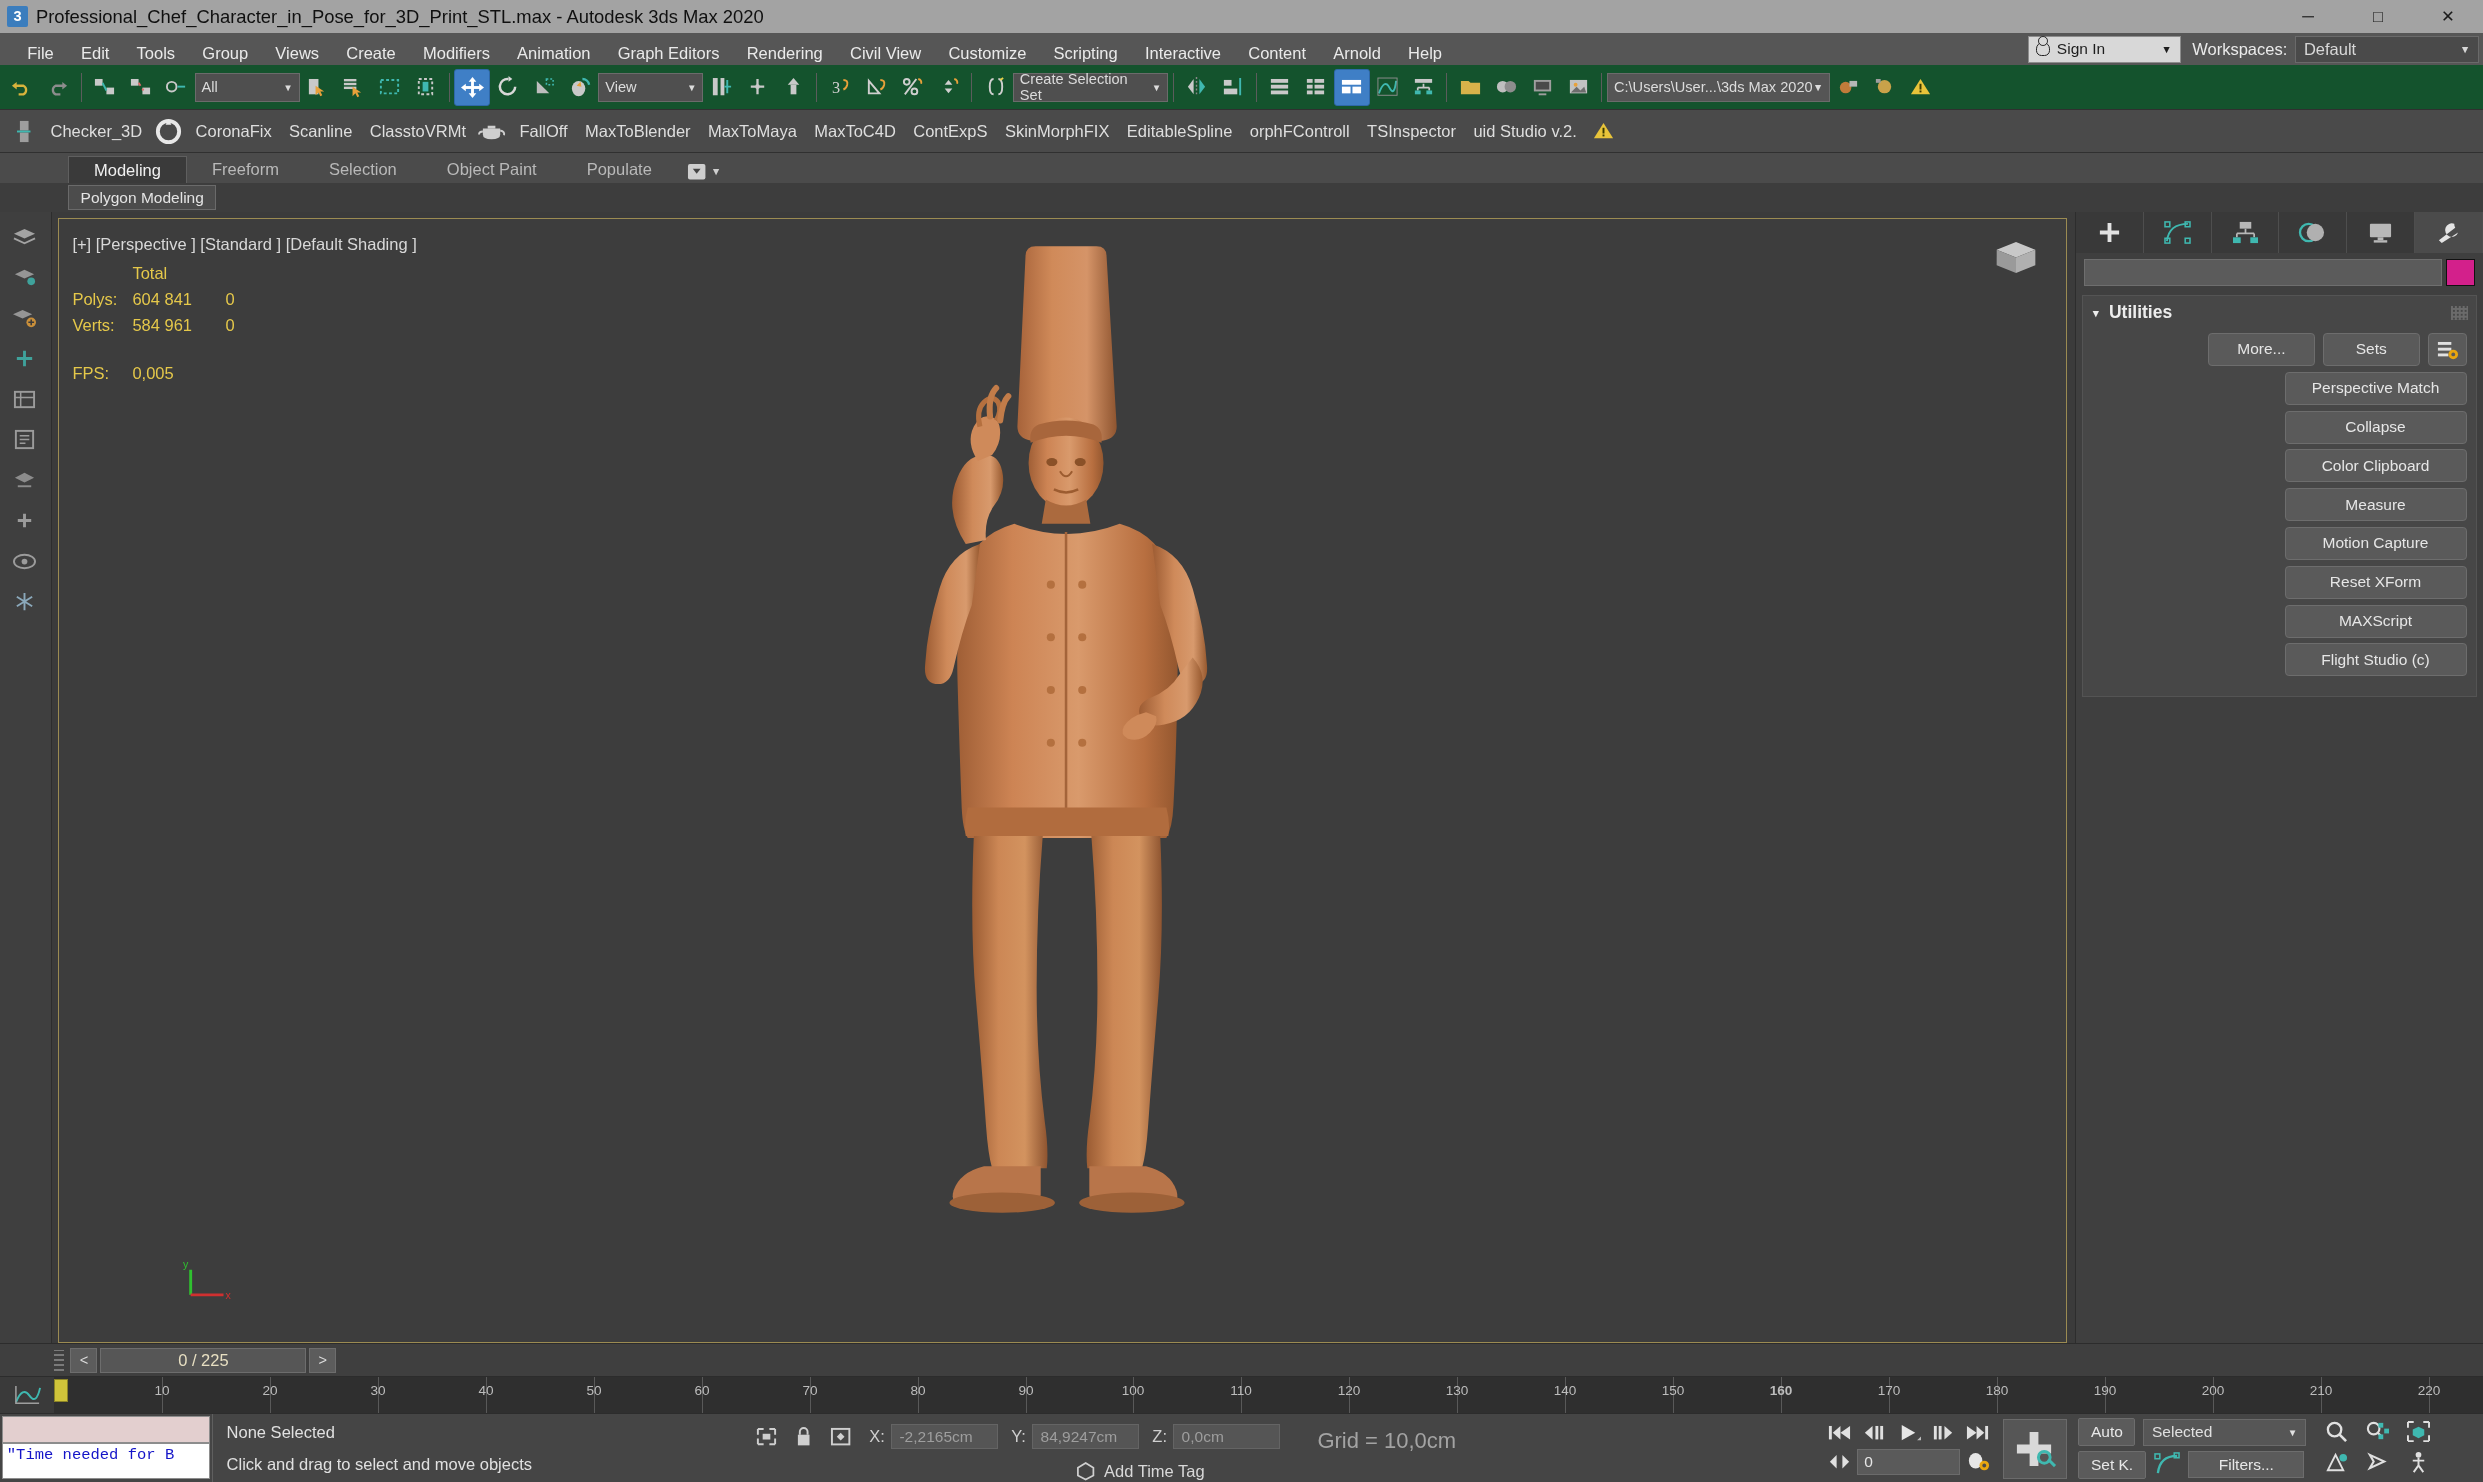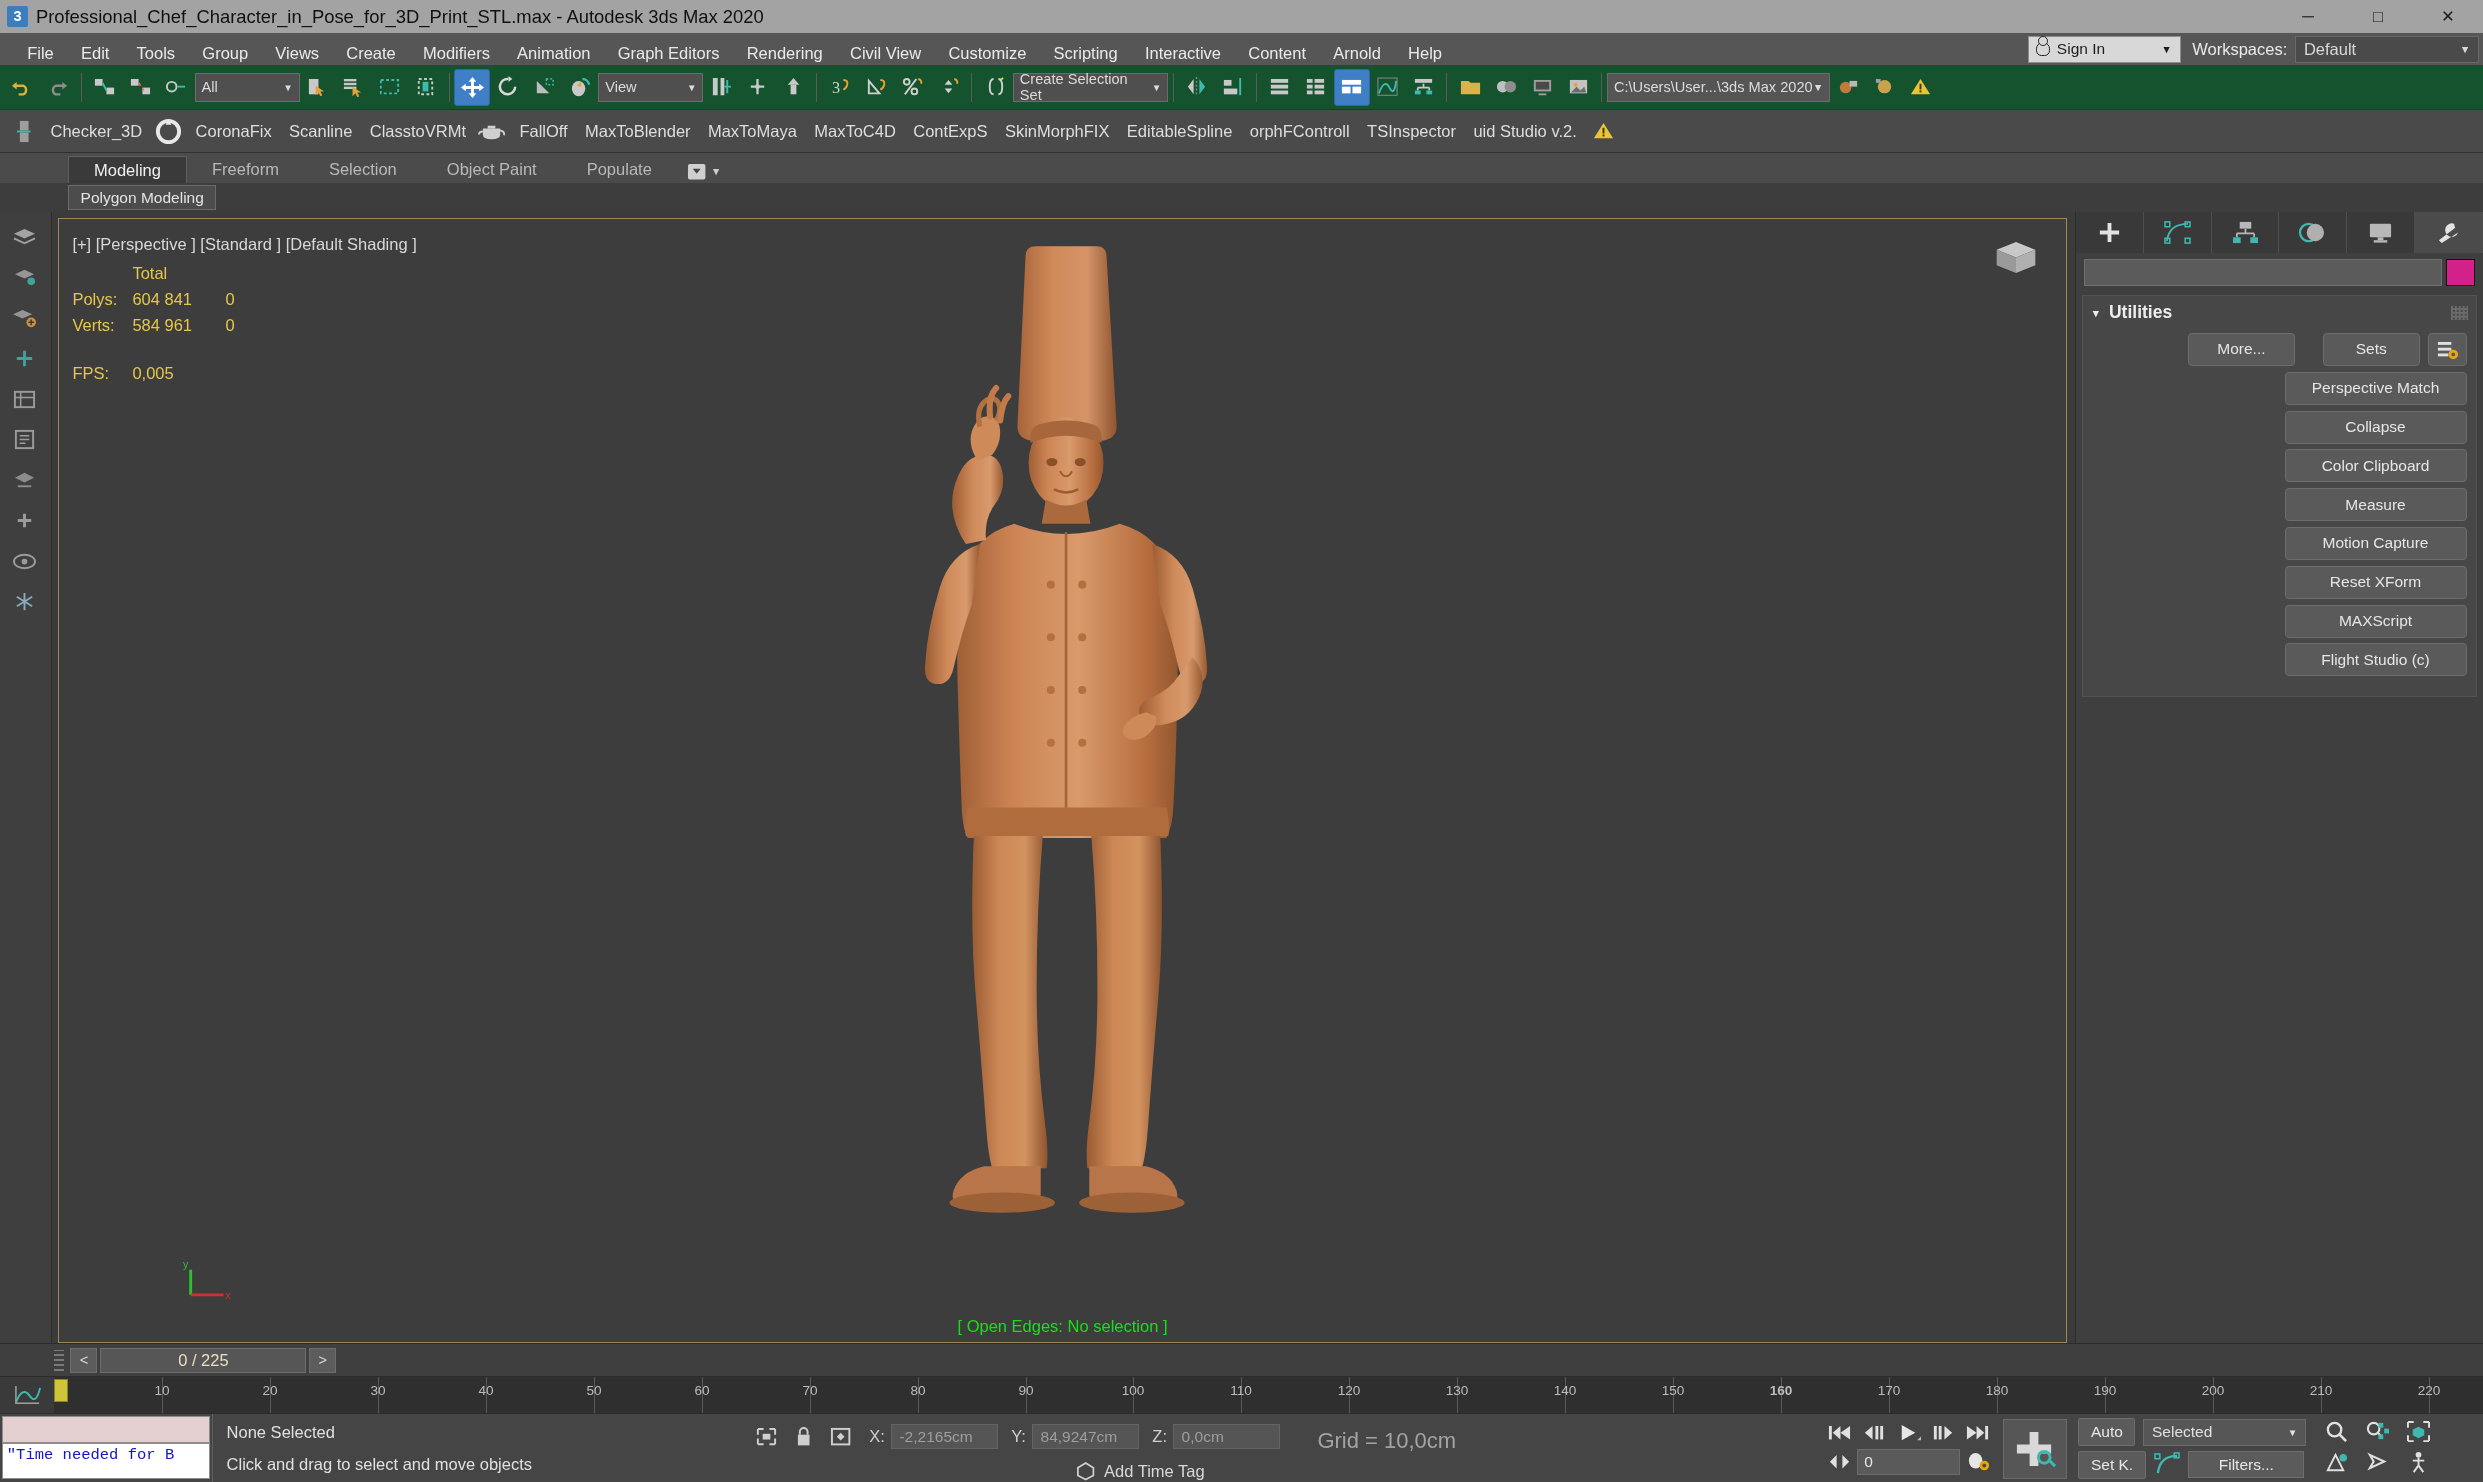--- a/index.html
+++ b/index.html
@@ -99,21 +99,21 @@
     color:#ededed;}
   .rohdr .tri{ font-size:10.7px; margin-right:7.8px; }
   .rohdr .grip{ margin-left:auto; width:17.5px; height:13.6px;
     background-image:repeating-linear-gradient(0deg,#8a8a8a 0 1.9px,transparent 1.9px 3.9px),
       repeating-linear-gradient(90deg,#8a8a8a 0 1.9px,transparent 1.9px 3.9px);
     background-size:3.9px 3.9px; opacity:.55;}
   .robody{ padding:3.9px 9.7px 13.6px 9.7px; }
   .row2{ display:flex; gap:7.8px; justify-content:flex-end; margin-bottom:5.8px;}
   .mbtn{ background:#5a5a5a; border:1px solid #6d6d6d; border-radius:3.9px; color:#e6e6e6;
     font-size:15.5px; height:33px; display:flex; align-items:center; justify-content:center;
-    font-family:inherit; cursor:default;margin-left:20px;}
+    font-family:inherit; cursor:default;}
   .mbtn.w1{ width:107px;} .mbtn.w2{ width:97px;}
   .cfgbtn{ width:39px;height:33px;background:#5a5a5a;border:1px solid #6d6d6d;border-radius:3.9px;
     display:flex;align-items:center;justify-content:center;}
   .ubtn{ width:182px; margin:0 0 5.8px auto; }
 
   
   .timeline{ height:33px; background:#3f3f3f; display:flex;align-items:center;
     border-top:1px solid #2c2c2c; flex:0 0 33px; padding-left:54px;}
   .tlgrip{ width:9.7px;height:21.3px;
     background-image:repeating-linear-gradient(0deg,#7a7a7a 0 1.9px,transparent 1.9px 4.9px);
@@ -727,21 +727,20 @@
 
         <div class="axisgiz">
           <svg width="58" height="49" viewBox="0 0 60 50">
             <path d="M10 44 L10 18" stroke="#2fc02f" stroke-width="3"></path>
             <path d="M10 44 L44 44" stroke="#d03030" stroke-width="3"></path>
             <text x="2" y="16" font-size="11" fill="#2fc02f" font-family="Liberation Sans, sans-serif">y</text>
             <text x="46" y="48" font-size="11" fill="#d03030" font-family="Liberation Sans, sans-serif">x</text>
           </svg>
         </div>
 
-        <div class="openedges">[ Open Edges: No selection ]</div>
       </div>
     </div>
 
     <div class="rightpanel">
       <div class="cptabs">
         <div class="cptab">
           <svg width="29" height="25" viewBox="0 0 30 26">
               <path d="M15 3 v20 M5 13 h20" stroke="#e2e2e2" stroke-width="4"></path>
             </svg>
           </div>

